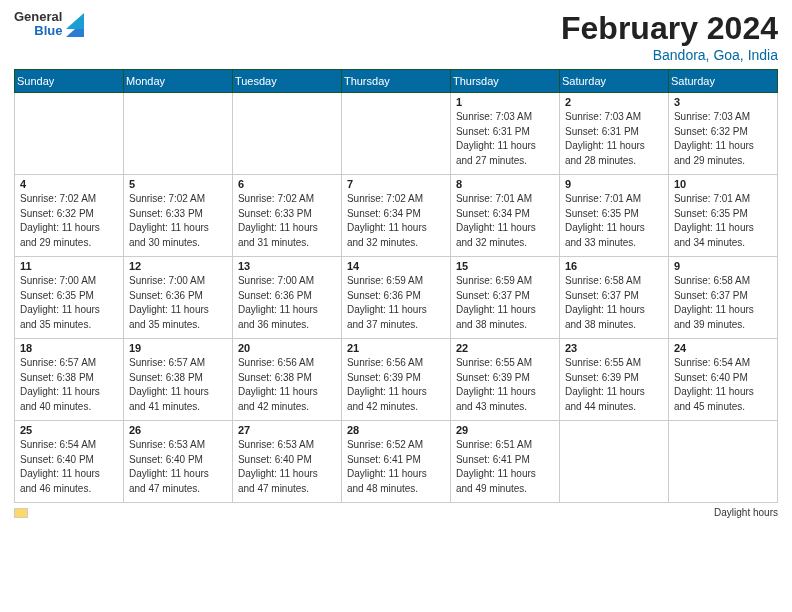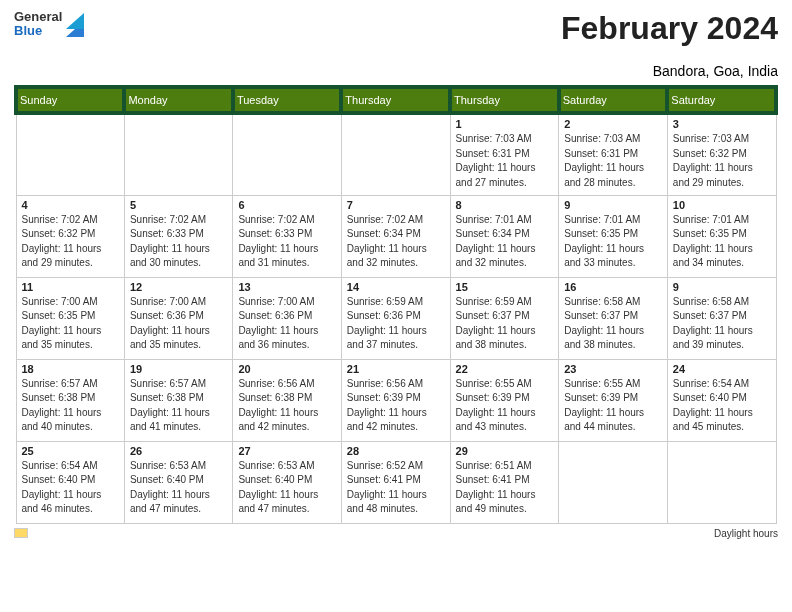--- a/index.html
+++ b/index.html
@@ -29,53 +29,52 @@
       gap: 2px;
     }
     .logo-text {
       display: flex;
       flex-direction: column;
       font-size: 13px;
       font-weight: bold;
       line-height: 1.1;
     }
     .logo-text .general { color: #333; }
-    .logo-text .blue { color: #1a6bbf; }
+    .logo-text .blue { color: #1a6bbf; text-align: right; }
     .logo-icon {
       width: 18px;
       height: 26px;
       margin-left: 2px;
     }
     .title-area {
       text-align: right;
     }
     .month-title {
       font-size: 32px;
       font-weight: bold;
       color: #222;
     }
     .location {
       font-size: 14px;
-      color: #000000;
-      margin-top: 16px;
+      color: #0369a1;
     }
     .calendar {
       width: 100%;
       border-collapse: collapse;
       flex: 1;
       font-size: 10px;
     }
     .calendar th {
-      background-color: #4d7c0f;
+      background-color: #0369a1;
       color: #fff;
       text-align: left;
       padding: 5px 2px;
       font-size: 11px;
       font-weight: normal;
-      border: 4px solid #14532d;
+      border: 1px solid #14532d;
     }
     .calendar td {
       border: 1px solid #ccc;
       vertical-align: top;
       padding: 3px 5px;
       width: 113px;
       height: 82px;
     }
     .calendar td.empty {
       background: #fff;

